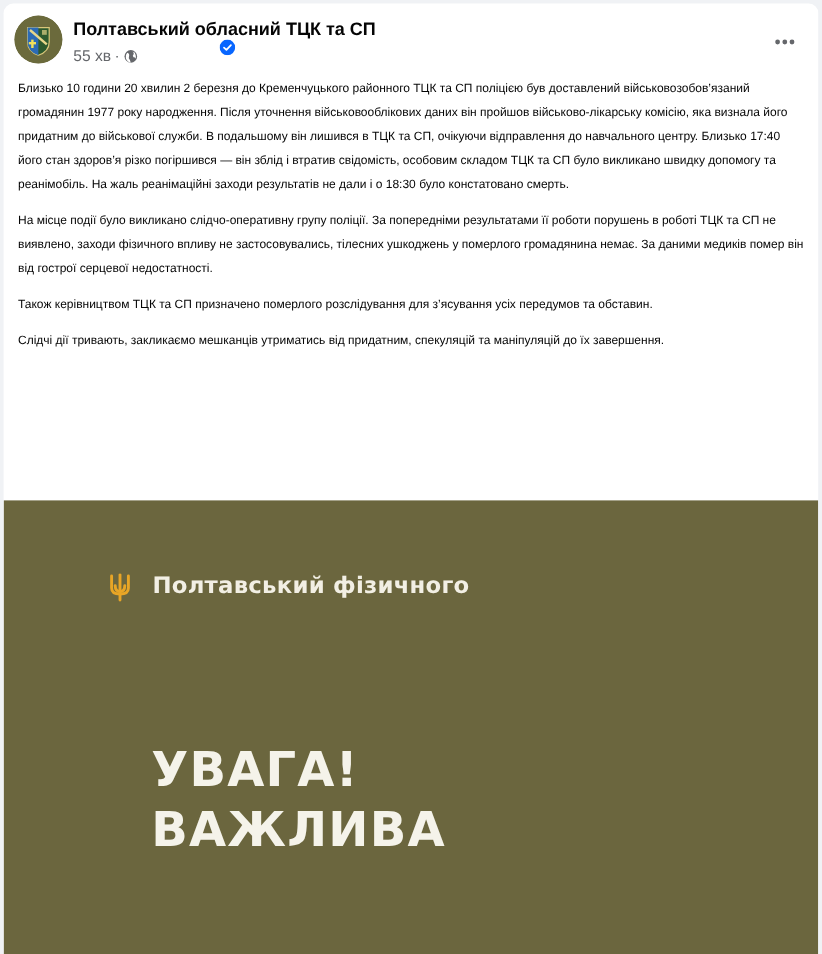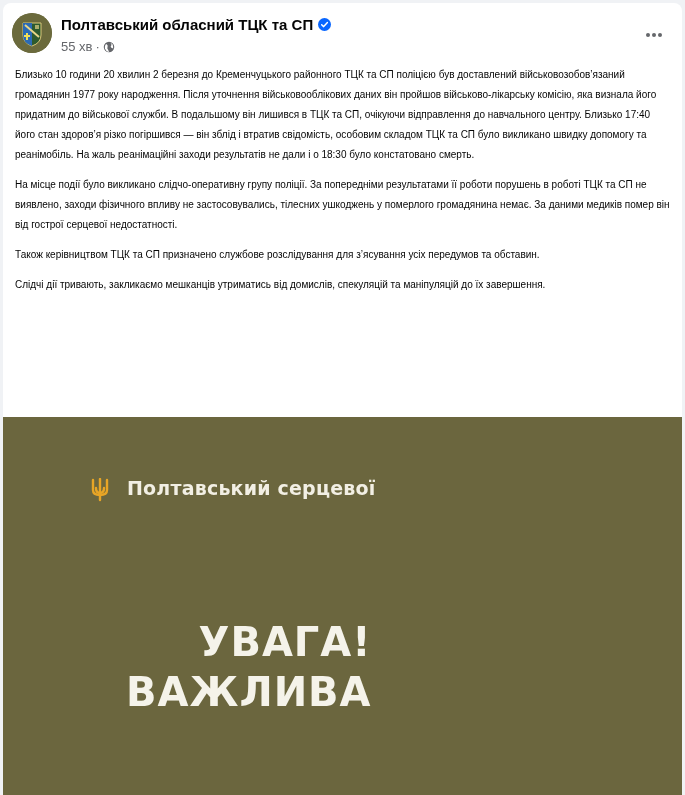--- a/index.html
+++ b/index.html
@@ -45,20 +45,21 @@
   .page-name {
     position: absolute;
     left: 58px;
     top: 13px;
     font-size: 15px;
     font-weight: bold;
     color: #050505;
     white-space: nowrap;
     display: flex;
     align-items: center;
+    flex-direction: column;
   }
   .verified {
     display: inline-block;
     margin-left: 5px;
     width: 13px;
     height: 13px;
   }
   .meta {
     position: absolute;
     left: 58px;
@@ -134,21 +135,21 @@
     position: absolute;
     left: 123px;
     top: 200px;
     color: #f5f3ea;
     font-family: "DejaVu Sans", sans-serif;
     font-weight: bold;
     font-size: 40px;
     line-height: 50px;
     letter-spacing: 1px;
   }
-  .headline div { white-space: nowrap; text-align: right; }
+  .headline div { white-space: nowrap; }
   .scroll-edge {
     position: absolute;
     right: 0;
     top: 0;
     width: 3px;
     height: 795px;
     background: #f0f2f5;
   }
 </style>
 </head>
@@ -187,35 +188,35 @@
     <div class="more-btn">
       <span></span>
       <span></span>
       <span></span>
     </div>
   </div>
 
   <div class="post-text">
     <p>Близько 10 години 20 хвилин 2 березня до Кременчуцького районного ТЦК та СП поліцією був доставлений військовозобов’язаний громадянин 1977 року народження. Після уточнення військовооблікових даних він пройшов військово-лікарську комісію, яка визнала його придатним до військової служби. В подальшому він лишився в ТЦК та СП, очікуючи відправлення до навчального центру. Близько 17:40 його стан здоров’я різко погіршився — він зблід і втратив свідомість, особовим складом ТЦК та СП було викликано швидку допомогу та реанімобіль. На жаль реанімаційні заходи результатів не дали і о 18:30 було констатовано смерть.</p>
     <p>На місце події було викликано слідчо-оперативну групу поліції. За попередніми результатами її роботи порушень в роботі ТЦК та СП не виявлено, заходи фізичного впливу не застосовувались, тілесних ушкоджень у померлого громадянина немає. За даними медиків помер він від гострої серцевої недостатності.</p>
-    <p>Також керівництвом ТЦК та СП призначено службове розслідування для з’ясування усіх передумов та обставин.</p>
-    <p>Слідчі дії тривають, закликаємо мешканців утриматись від домислів, спекуляцій та маніпуляцій до їх завершення.</p>
+    <p>Також керівництвом ТЦК та СП призначено померлого розслідування для з’ясування усіх передумов та обставин.</p>
+    <p>Слідчі дії тривають, закликаємо мешканців утриматись від придатним, спекуляцій та маніпуляцій до їх завершення.</p>
   </div>
 
   <div class="post-image">
     <div class="brand">
       <svg class="trident" viewBox="0 0 18 24">
         <g fill="none" stroke="#e8a526" stroke-width="2.4" stroke-linecap="round">
           <path d="M2 2 V12 Q2 17 9 17 Q16 17 16 12 V2"></path>
           <path d="M9 1 V22"></path>
           <path d="M5 10 Q5 15 9 15 Q13 15 13 10"></path>
         </g>
       </svg>
       <div class="brand-text">
-        <div>Полтавський серцевої</div>
+        <div>Полтавський фізичного</div>
       </div>
     </div>
     <div class="headline">
       <div>УВАГА!</div>
       <div>ВАЖЛИВА</div>
     </div>
   </div>
 </div>
 
 <div class="scroll-edge"></div>

